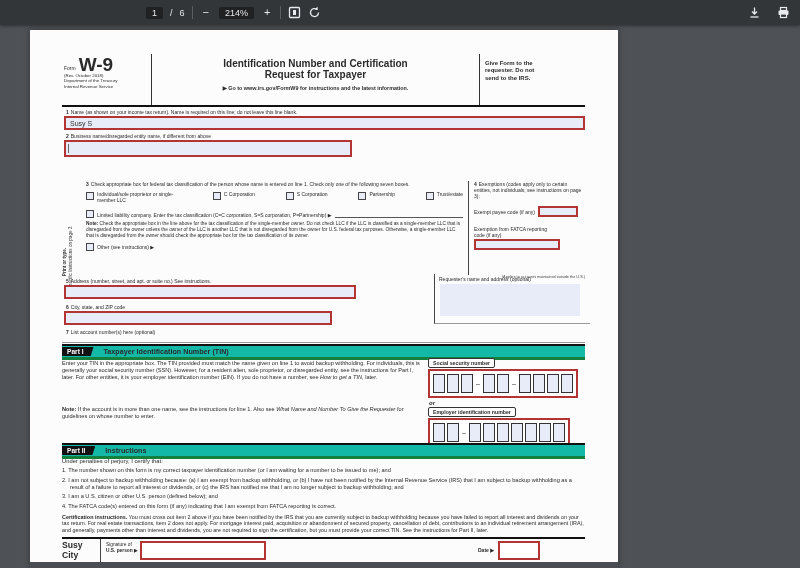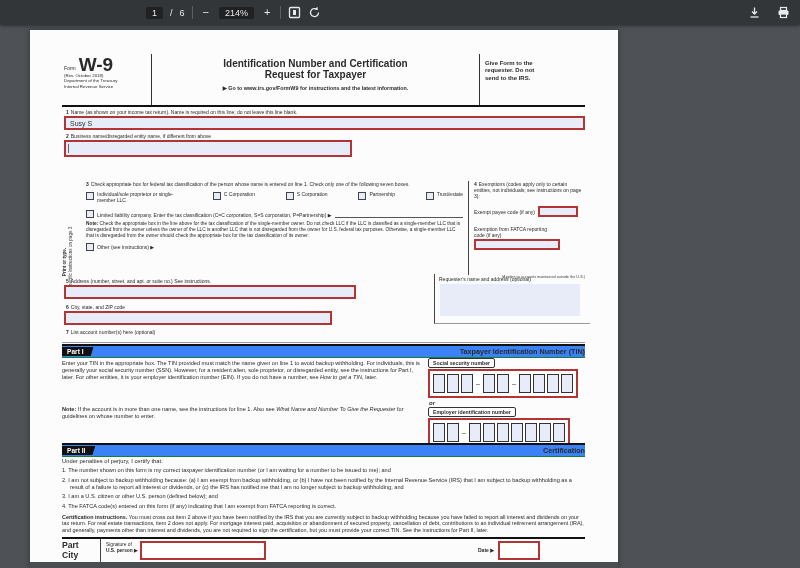--- a/index.html
+++ b/index.html
@@ -61,22 +61,22 @@
   .exrow{display:flex;align-items:center;gap:3px;margin-top:7px;font-size:5px;}
   .exbox1{width:40px;height:11px;}
   .fatca{margin-top:9px;font-size:5px;line-height:6px;}
   .exbox2{width:86px;height:11px;margin-top:1px;}
   .applies{position:absolute;right:0;bottom:-4px;font-size:3.8px;color:#444;}
   
   .requester{left:372px;top:220px;width:151px;height:47px;border-left:1px solid #444;
              border-bottom:1px solid #999;padding:2px 0 0 4px;font-size:5px;}
   .req-fill{position:absolute;left:5px;top:10px;width:140px;height:32px;background:#e8ebf8;}
   
-  .partbar{width:523px;border-top:2px solid #111;border-bottom:1px solid #15803d;background:#3b82f6;
-           display:flex;align-items:center;height:11px;justify-content:space-between;}
+  .partbar{width:523px;border-top:2px solid #111;border-bottom:3px solid #15803d;background:#14b8a6;
+           display:flex;align-items:center;height:11px;}
   .partlabel{background:#111;color:#fff;font-weight:bold;font-size:6.6px;padding:1px 10px 1px 5px;
              clip-path:polygon(0 0,100% 0,91% 100%,0 100%);}
   .parttitle{font-weight:bold;font-size:7.2px;margin-left:10px;}
   .p1text{font-size:5.6px;line-height:6.9px;}
   
   .tinlabel{display:inline-block;border:1px solid #333;border-radius:2px;font-size:5.2px;
             font-weight:bold;padding:1px 4px;background:#fff;}
   .tingrid{border:2px solid #b23434;background:#fff;display:flex;align-items:center;gap:2px;
            padding:3px 3px;margin-top:1px;width:fit-content;}
   .cell{width:10px;height:17px;border:1px solid #333;background:#e8ebf8;flex:none;}
@@ -292,21 +292,21 @@
             <span class="cell"></span>
             <span class="cell"></span>
           <span class="cell"></span>
             <span class="cell"></span>
             <span class="cell"></span>
         </div>
       </div>
 
       <div class="abs partbar" style="left:0;top:389px;">
         <span class="partlabel">Part II</span>
-        <span class="parttitle">Certification</span>
+        <span class="parttitle">Instructions</span>
       </div>
 
       <div class="abs" style="left:0;top:404px;width:523px;">
         <div class="p2intro">Under penalties of perjury, I certify that:</div>
         <div class="p2item">
           <span>1.</span> <span>The number shown on this form is my correct taxpayer identification number (or I am waiting for a number to be issued to me); and</span>
         </div>
         <div class="p2item">
           <span>2.</span> <span>I am not subject to backup withholding because: (a) I am exempt from backup withholding, or (b) I have not been notified by the Internal Revenue Service (IRS) that I am subject to backup withholding as a result of a failure to report all interest or dividends, or (c) the IRS has notified me that I am no longer subject to backup withholding; and</span>
         </div>
@@ -316,21 +316,21 @@
         <div class="p2item">
           <span>4.</span> <span>The FATCA code(s) entered on this form (if any) indicating that I am exempt from FATCA reporting is correct.</span>
         </div>
         <div class="cert">
           <span class="bold">Certification instructions.</span><span> You must cross out item 2 above if you have been notified by the IRS that you are currently subject to backup withholding because you have failed to report all interest and dividends on your tax return. For real estate transactions, item 2 does not apply. For mortgage interest paid, acquisition or abandonment of secured property, cancellation of debt, contributions to an individual retirement arrangement (IRA), and generally, payments other than interest and dividends, you are not required to sign the certification, but you must provide your correct TIN. See the instructions for Part II, later.</span>
         </div>
       </div>
 
       <div class="abs signrow">
         <div class="signhere">
-          <div>Part</div>
+          <div>Susy</div>
           <div>City</div>
         </div>
         <div class="signdiv"></div>
         <div class="siglbl">
           <div>Signature of</div>
           <div class="bold">U.S. person ▶</div>
         </div>
         <div class="redfield sigbox"></div>
         <div class="datelbl">Date ▶</div>
         <div class="redfield datebox"></div>

